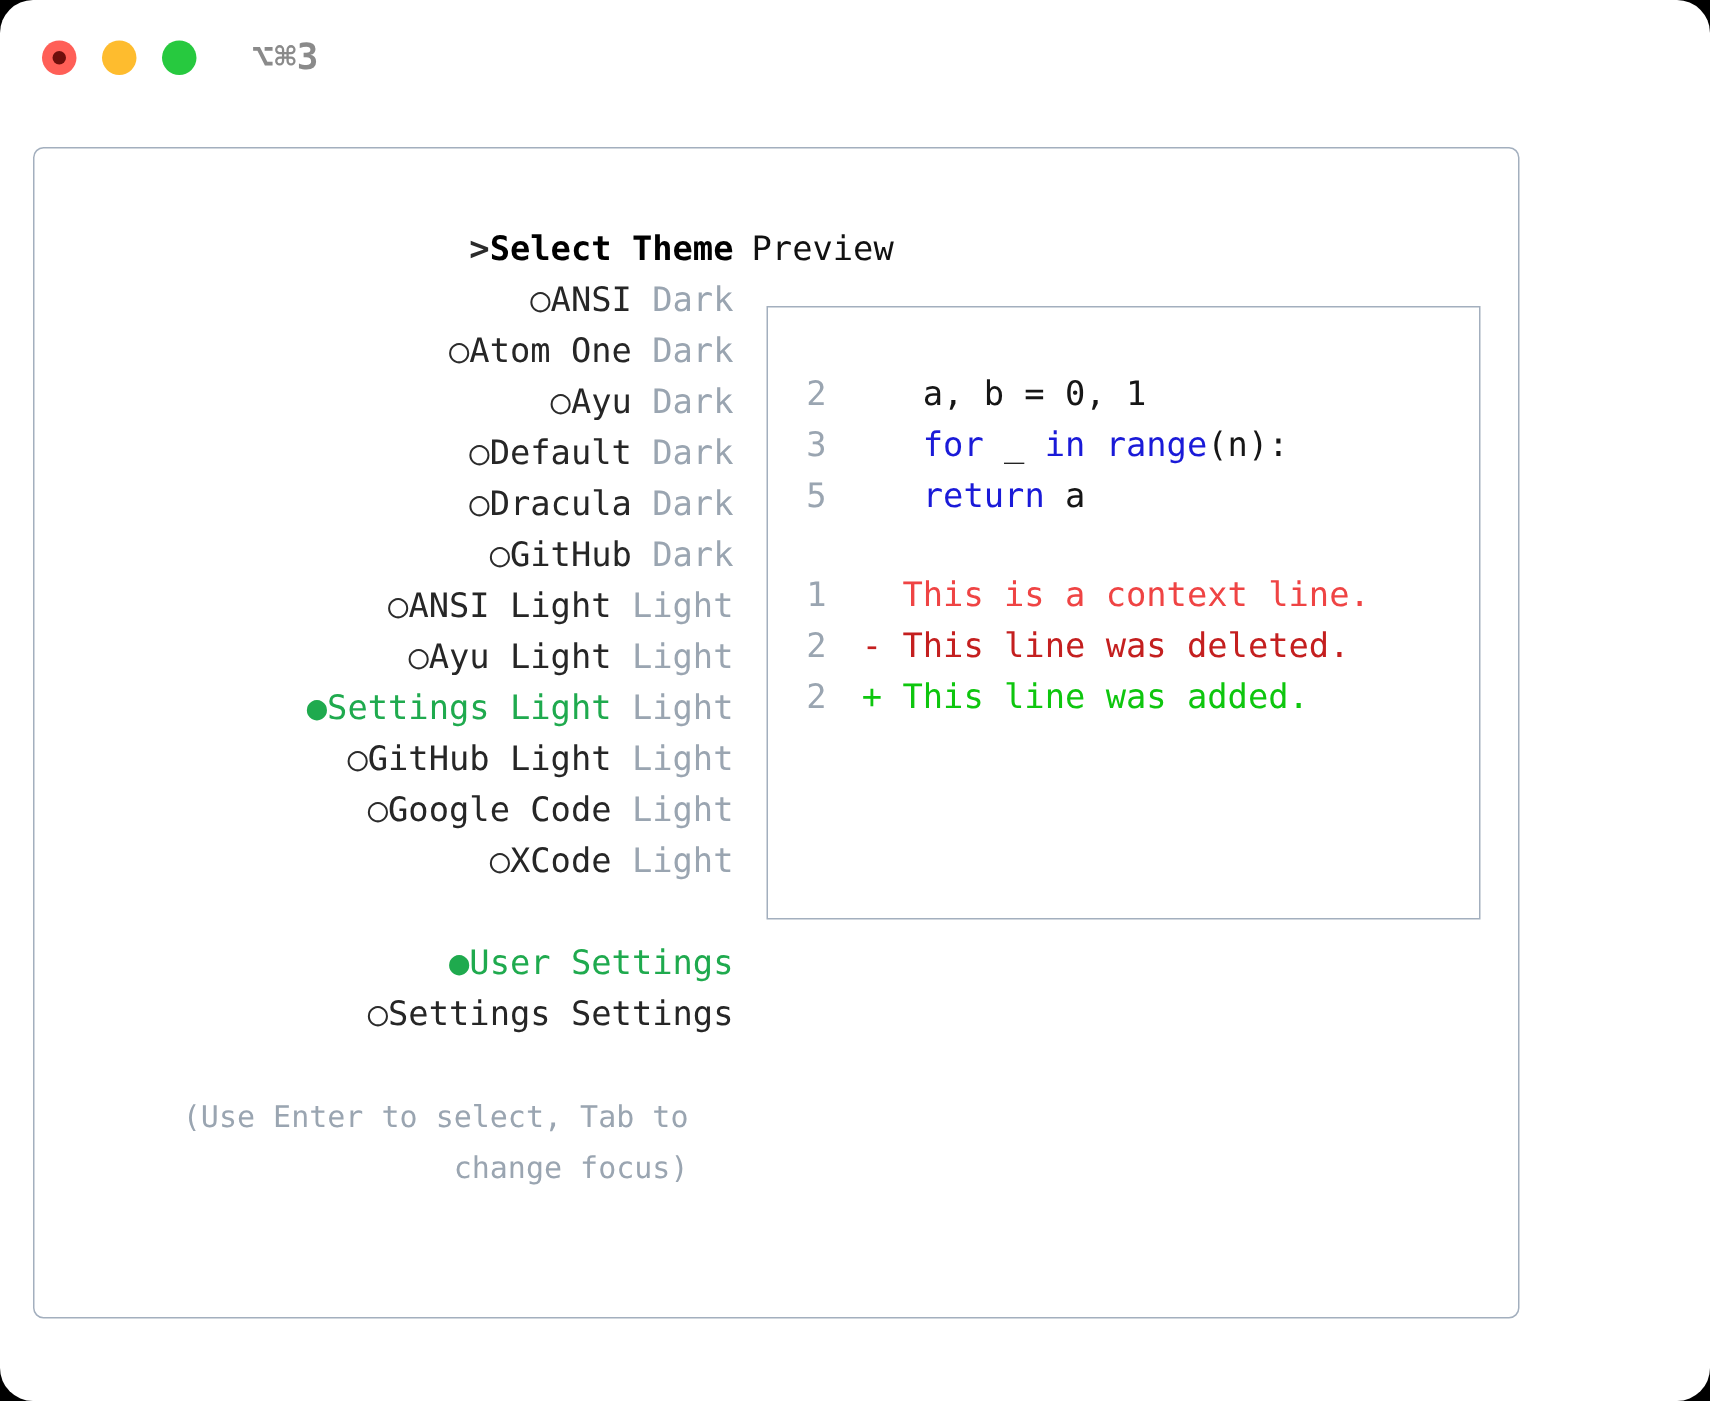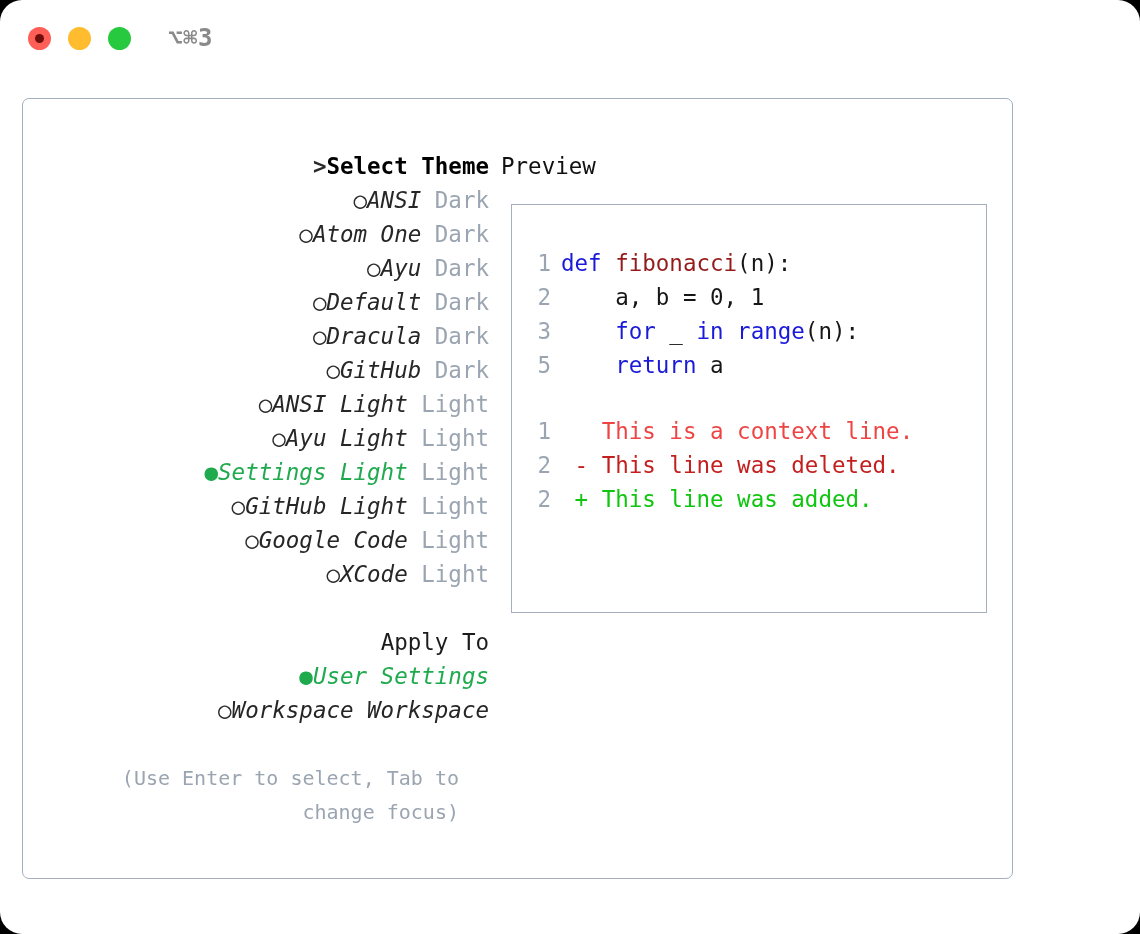--- a/index.html
+++ b/index.html
@@ -75,21 +75,21 @@
   .row.heading {
     font-weight: bold;
     color: #000000;
   }
   .marker {
     display: inline-block;
     width: 26px;
     color: #2b2b2b;
   }
   .marker.selected { color: #1faa4e; }
-  .name { color: #262626; font-style: italic; }
+  .name { color: #262626; }
   .row.selected .name { color: #1faa4e; }
   .suffix { color: #9aa5b1; }
   .spacer { height: 34px; }
   .hint {
     font-size: 20px;
     line-height: 34px;
     color: #9aa5b1;
     width: 420px;
     white-space: pre-wrap;
   }
@@ -166,36 +166,34 @@
           <div class="row"><span class="marker">○</span><span class="name">ANSI Light</span><span class="suffix"> Light</span></div>
           <div class="row"><span class="marker">○</span><span class="name">Ayu Light</span><span class="suffix"> Light</span></div>
           <div class="row selected"><span class="marker selected">●</span><span class="name">Settings Light</span><span class="suffix"> Light</span></div>
           <div class="row"><span class="marker">○</span><span class="name">GitHub Light</span><span class="suffix"> Light</span></div>
           <div class="row"><span class="marker">○</span><span class="name">Google Code</span><span class="suffix"> Light</span></div>
           <div class="row"><span class="marker">○</span><span class="name">XCode</span><span class="suffix"> Light</span></div>
         </div>
 
       <div class="spacer"></div>
 
-      <div class="row"><span class="marker"></span><span>Apply To</span></div>
       <div id="apply-items">
           <div class="row selected"><span class="marker selected">●</span><span class="name">User Settings</span></div>
-          <div class="row"><span class="marker">○</span><span class="name">Workspace Workspace</span></div>
+          <div class="row"><span class="marker">○</span><span class="name">Settings Settings</span></div>
         </div>
 
       <div class="spacer"></div>
       <div class="hint">(Use Enter to select, Tab to change focus)</div>
     </div>
 
     <div id="preview-column">
       <div id="preview-title">Preview</div>
       <div id="preview-box">
         <div id="code-area">
           <div id="code-lines">
-              <div class="code-line"><span class="lineno">1</span><span class="kw">def </span><span class="fn">fibonacci</span><span class="pl">(n):</span></div>
               <div class="code-line"><span class="lineno">2</span><span class="pl">    a, b = 0, 1</span></div>
               <div class="code-line"><span class="lineno">3</span><span class="pl">    </span><span class="kw">for</span><span class="pl"> _ </span><span class="kw">in</span><span class="pl"> </span><span class="kw">range</span><span class="pl">(n):</span></div>
               <div class="code-line"><span class="lineno">5</span><span class="pl">    </span><span class="kw">return</span><span class="pl"> a</span></div>
             </div>
           <div class="gap"></div>
           <div id="diff-lines">
               <div class="code-line"><span class="lineno">1</span><span class="ctx">   This is a context line.</span></div>
               <div class="code-line"><span class="lineno">2</span><span class="del"> - This line was deleted.</span></div>
               <div class="code-line"><span class="lineno">2</span><span class="add"> + This line was added.</span></div>
             </div>

